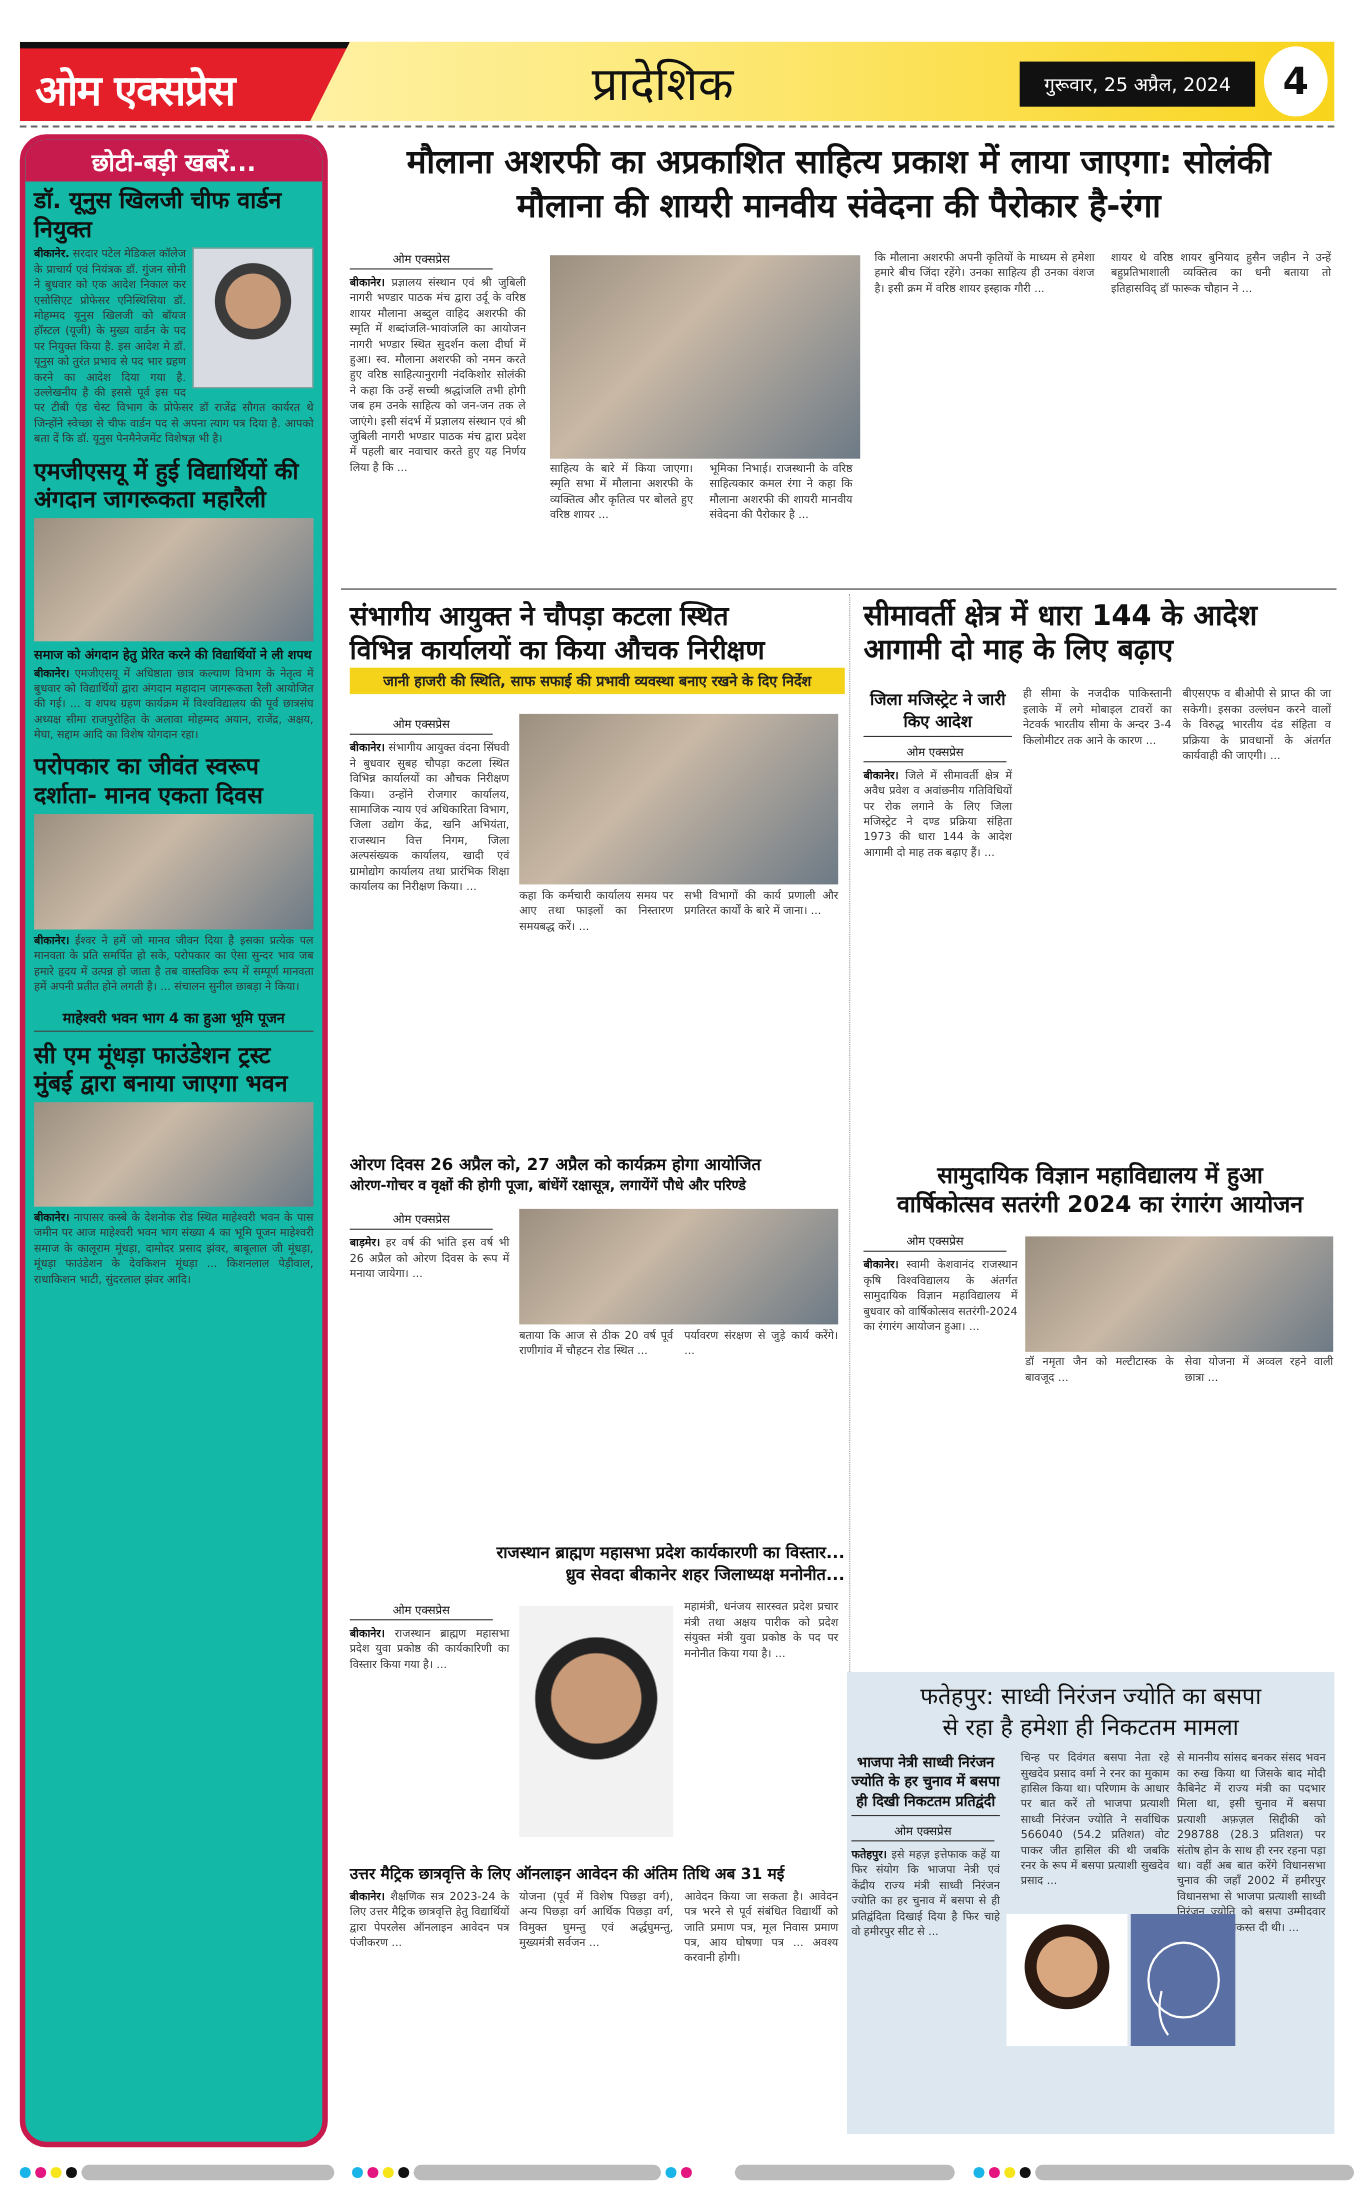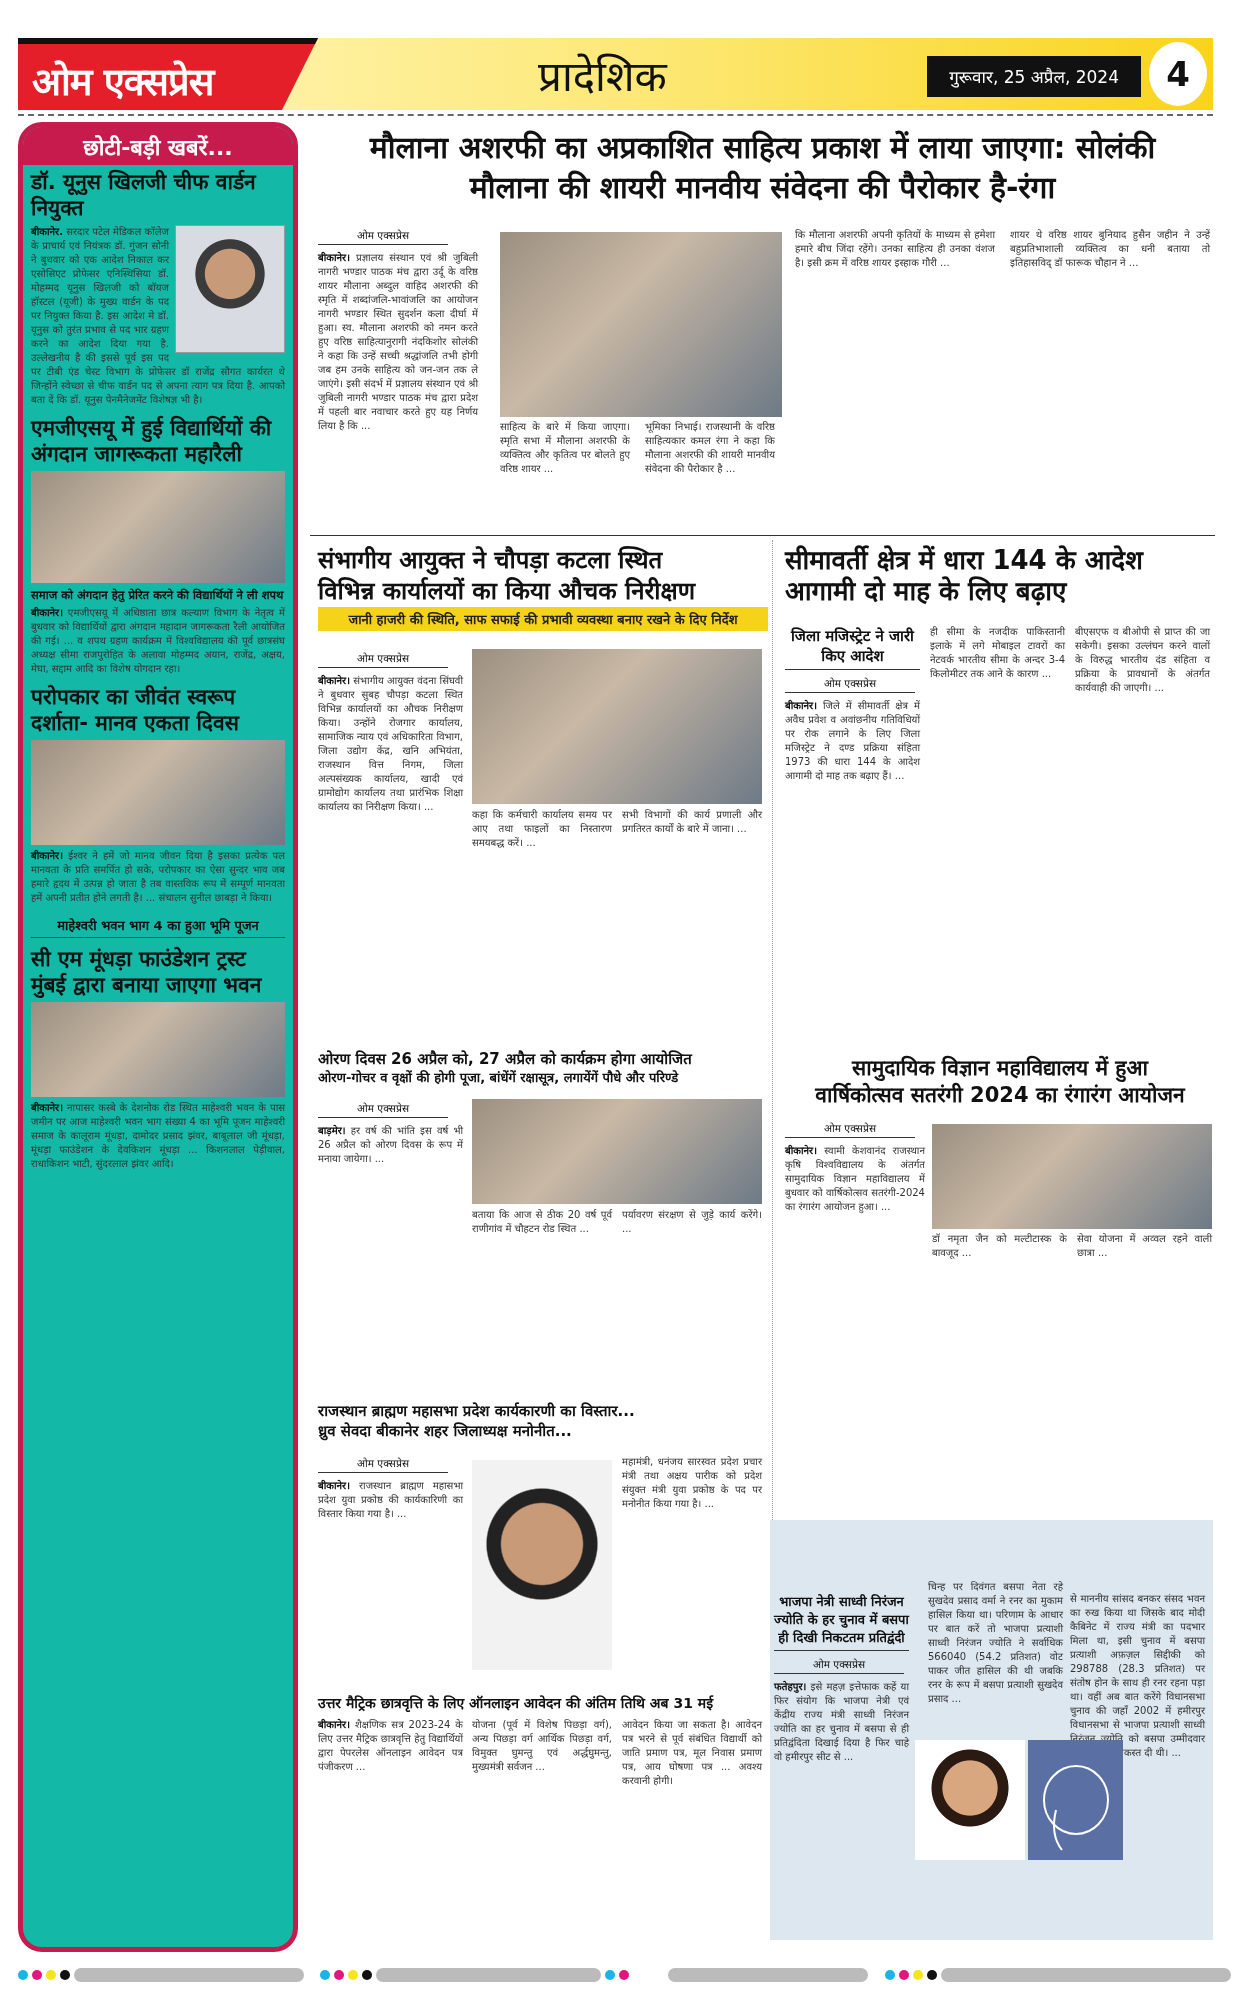--- a/index.html
+++ b/index.html
@@ -134,45 +134,49 @@
   <div class="h2" style="font-size:21px;line-height:27px">वार्षिकोत्सव सतरंगी 2024 का रंगारंग आयोजन</div>
 </div>
 <div class="block" style="left:785px;top:1115px;width:140px">
   <div class="byline">ओम एक्सप्रेस</div>
   <p class="body"><b>बीकानेर।</b> <span>स्वामी केशवानंद राजस्थान कृषि विश्वविद्यालय के अंतर्गत सामुदायिक विज्ञान महाविद्यालय में बुधवार को वार्षिकोत्सव सतरंगी-2024 का रंगारंग आयोजन हुआ। ...</span></p>
 </div>
 <div class="photo block" style="left:932px;top:1120px;width:280px;height:105px"></div>
 <p class="body block" style="left:932px;top:1232px;width:135px">डॉ नमृता जैन को मल्टीटास्क के बावजूद ...</p>
 <p class="body block" style="left:1077px;top:1232px;width:135px">सेवा योजना में अव्वल रहने वाली छात्रा ...</p>
 
-<div class="block" style="left:318px;top:1400px;width:450px;text-align:left">
+<div class="block" style="left:318px;top:1400px;width:450px;text-align:right">
   <div style="font-size:15px;font-weight:bold">राजस्थान ब्राह्मण महासभा प्रदेश कार्यकारणी का विस्तार...</div>
   <div style="font-size:15px;font-weight:bold">ध्रुव सेवदा बीकानेर शहर जिलाध्यक्ष मनोनीत...</div>
 </div>
 <div class="block" style="left:318px;top:1450px;width:145px">
   <div class="byline">ओम एक्सप्रेस</div>
   <p class="body"><b>बीकानेर।</b> <span>राजस्थान ब्राह्मण महासभा प्रदेश युवा प्रकोष्ठ की कार्यकारिणी का विस्तार किया गया है। ...</span></p>
 </div>
 <div class="block" style="left:472px;top:1460px;width:140px;height:210px;background:radial-gradient(circle at 50% 40%,#c99a78 0 28%,#222 29% 38%,#f2f2f2 39%)"></div>
 <p class="body block" style="left:622px;top:1455px;width:140px">महामंत्री, धनंजय सारस्वत प्रदेश प्रचार मंत्री तथा अक्षय पारीक को प्रदेश संयुक्त मंत्री युवा प्रकोष्ठ के पद पर मनोनीत किया गया है। ...</p>
 
 <div class="block" style="left:318px;top:1693px;width:450px">
   <div style="font-size:14px;font-weight:bold">उत्तर मैट्रिक छात्रवृत्ति के लिए ऑनलाइन आवेदन की अंतिम तिथि अब 31 मई</div>
 </div>
 <p class="body block" style="left:318px;top:1718px;width:145px"><b>बीकानेर।</b> <span>शैक्षणिक सत्र 2023-24 के लिए उत्तर मैट्रिक छात्रवृत्ति हेतु विद्यार्थियों द्वारा पेपरलेस ऑनलाइन आवेदन पत्र पंजीकरण ...</span></p>
 <p class="body block" style="left:472px;top:1718px;width:140px">योजना (पूर्व में विशेष पिछड़ा वर्ग), अन्य पिछड़ा वर्ग आर्थिक पिछड़ा वर्ग, विमुक्त घुमन्तु एवं अर्द्धघुमन्तु, मुख्यमंत्री सर्वजन ...</p>
 <p class="body block" style="left:622px;top:1718px;width:140px">आवेदन किया जा सकता है। आवेदन पत्र भरने से पूर्व संबंधित विद्यार्थी को जाति प्रमाण पत्र, मूल निवास प्रमाण पत्र, आय घोषणा पत्र ... अवश्य करवानी होगी।</p>
 
 <div class="fbox">
+  <div style="text-align:center;padding-top:8px">
+    <div style="font-size:21px;line-height:28px">फतेहपुर: साध्वी निरंजन ज्योति का बसपा</div>
+    <div style="font-size:21px;line-height:28px">से रहा है हमेशा ही निकटतम मामला</div>
+  </div>
   <div style="position:absolute;left:4px;top:72px;width:135px">
     <div style="font-size:13px;font-weight:bold;text-align:center;border-bottom:1px solid #333;padding-bottom:4px">भाजपा नेत्री साध्वी निरंजन ज्योति के हर चुनाव में बसपा ही दिखी निकटतम प्रतिद्वंदी</div>
     <div class="byline">ओम एक्सप्रेस</div>
     <p class="body"><b>फतेहपुर।</b> <span>इसे महज़ इत्तेफाक कहें या फिर संयोग कि भाजपा नेत्री एवं केंद्रीय राज्य मंत्री साध्वी निरंजन ज्योति का हर चुनाव में बसपा से ही प्रतिद्वंदिता दिखाई दिया है फिर चाहे वो हमीरपुर सीट से ...</span></p>
   </div>
-  <p class="body" style="position:absolute;left:158px;top:60px;width:135px">चिन्ह पर दिवंगत बसपा नेता रहे सुखदेव प्रसाद वर्मा ने रनर का मुकाम हासिल किया था। परिणाम के आधार पर बात करें तो भाजपा प्रत्याशी साध्वी निरंजन ज्योति ने सर्वाधिक 566040 (54.2 प्रतिशत) वोट पाकर जीत हासिल की थी जबकि रनर के रूप में बसपा प्रत्याशी सुखदेव प्रसाद ...</p>
+  <p class="body" style="position:absolute;left:158px;top:72px;width:135px">चिन्ह पर दिवंगत बसपा नेता रहे सुखदेव प्रसाद वर्मा ने रनर का मुकाम हासिल किया था। परिणाम के आधार पर बात करें तो भाजपा प्रत्याशी साध्वी निरंजन ज्योति ने सर्वाधिक 566040 (54.2 प्रतिशत) वोट पाकर जीत हासिल की थी जबकि रनर के रूप में बसपा प्रत्याशी सुखदेव प्रसाद ...</p>
   <p class="body" style="position:absolute;left:300px;top:72px;width:135px">से माननीय सांसद बनकर संसद भवन का रुख किया था जिसके बाद मोदी कैबिनेट में राज्य मंत्री का पदभार मिला था, इसी चुनाव में बसपा प्रत्याशी अफ़ज़ल सिद्दीकी को 298788 (28.3 प्रतिशत) पर संतोष होन के साथ ही रनर रहना पड़ा था। वहीं अब बात करेंगे विधानसभा चुनाव की जहाँ 2002 में हमीरपुर विधानसभा से भाजपा प्रत्याशी साध्वी निरंजन ज्योति को बसपा उम्मीदवार शिवचरण ने शिकस्त दी थी। ...</p>
   <div style="position:absolute;left:145px;top:220px;width:110px;height:120px;background:radial-gradient(circle at 50% 40%,#d9a77f 0 30%,#2a1a12 31% 42%,#fff 43%)"></div>
   <div style="position:absolute;left:258px;top:220px;width:95px;height:120px;background:#5a6fa3">
     <svg width="95" height="120" viewBox="0 0 95 120">
         <ellipse cx="48" cy="60" rx="32" ry="34" fill="none" stroke="#fff" stroke-width="2"></ellipse>
         <path d="M28 70 Q22 95 34 110" fill="none" stroke="#fff" stroke-width="2"></path>
       </svg>
   </div>
 </div>
 

